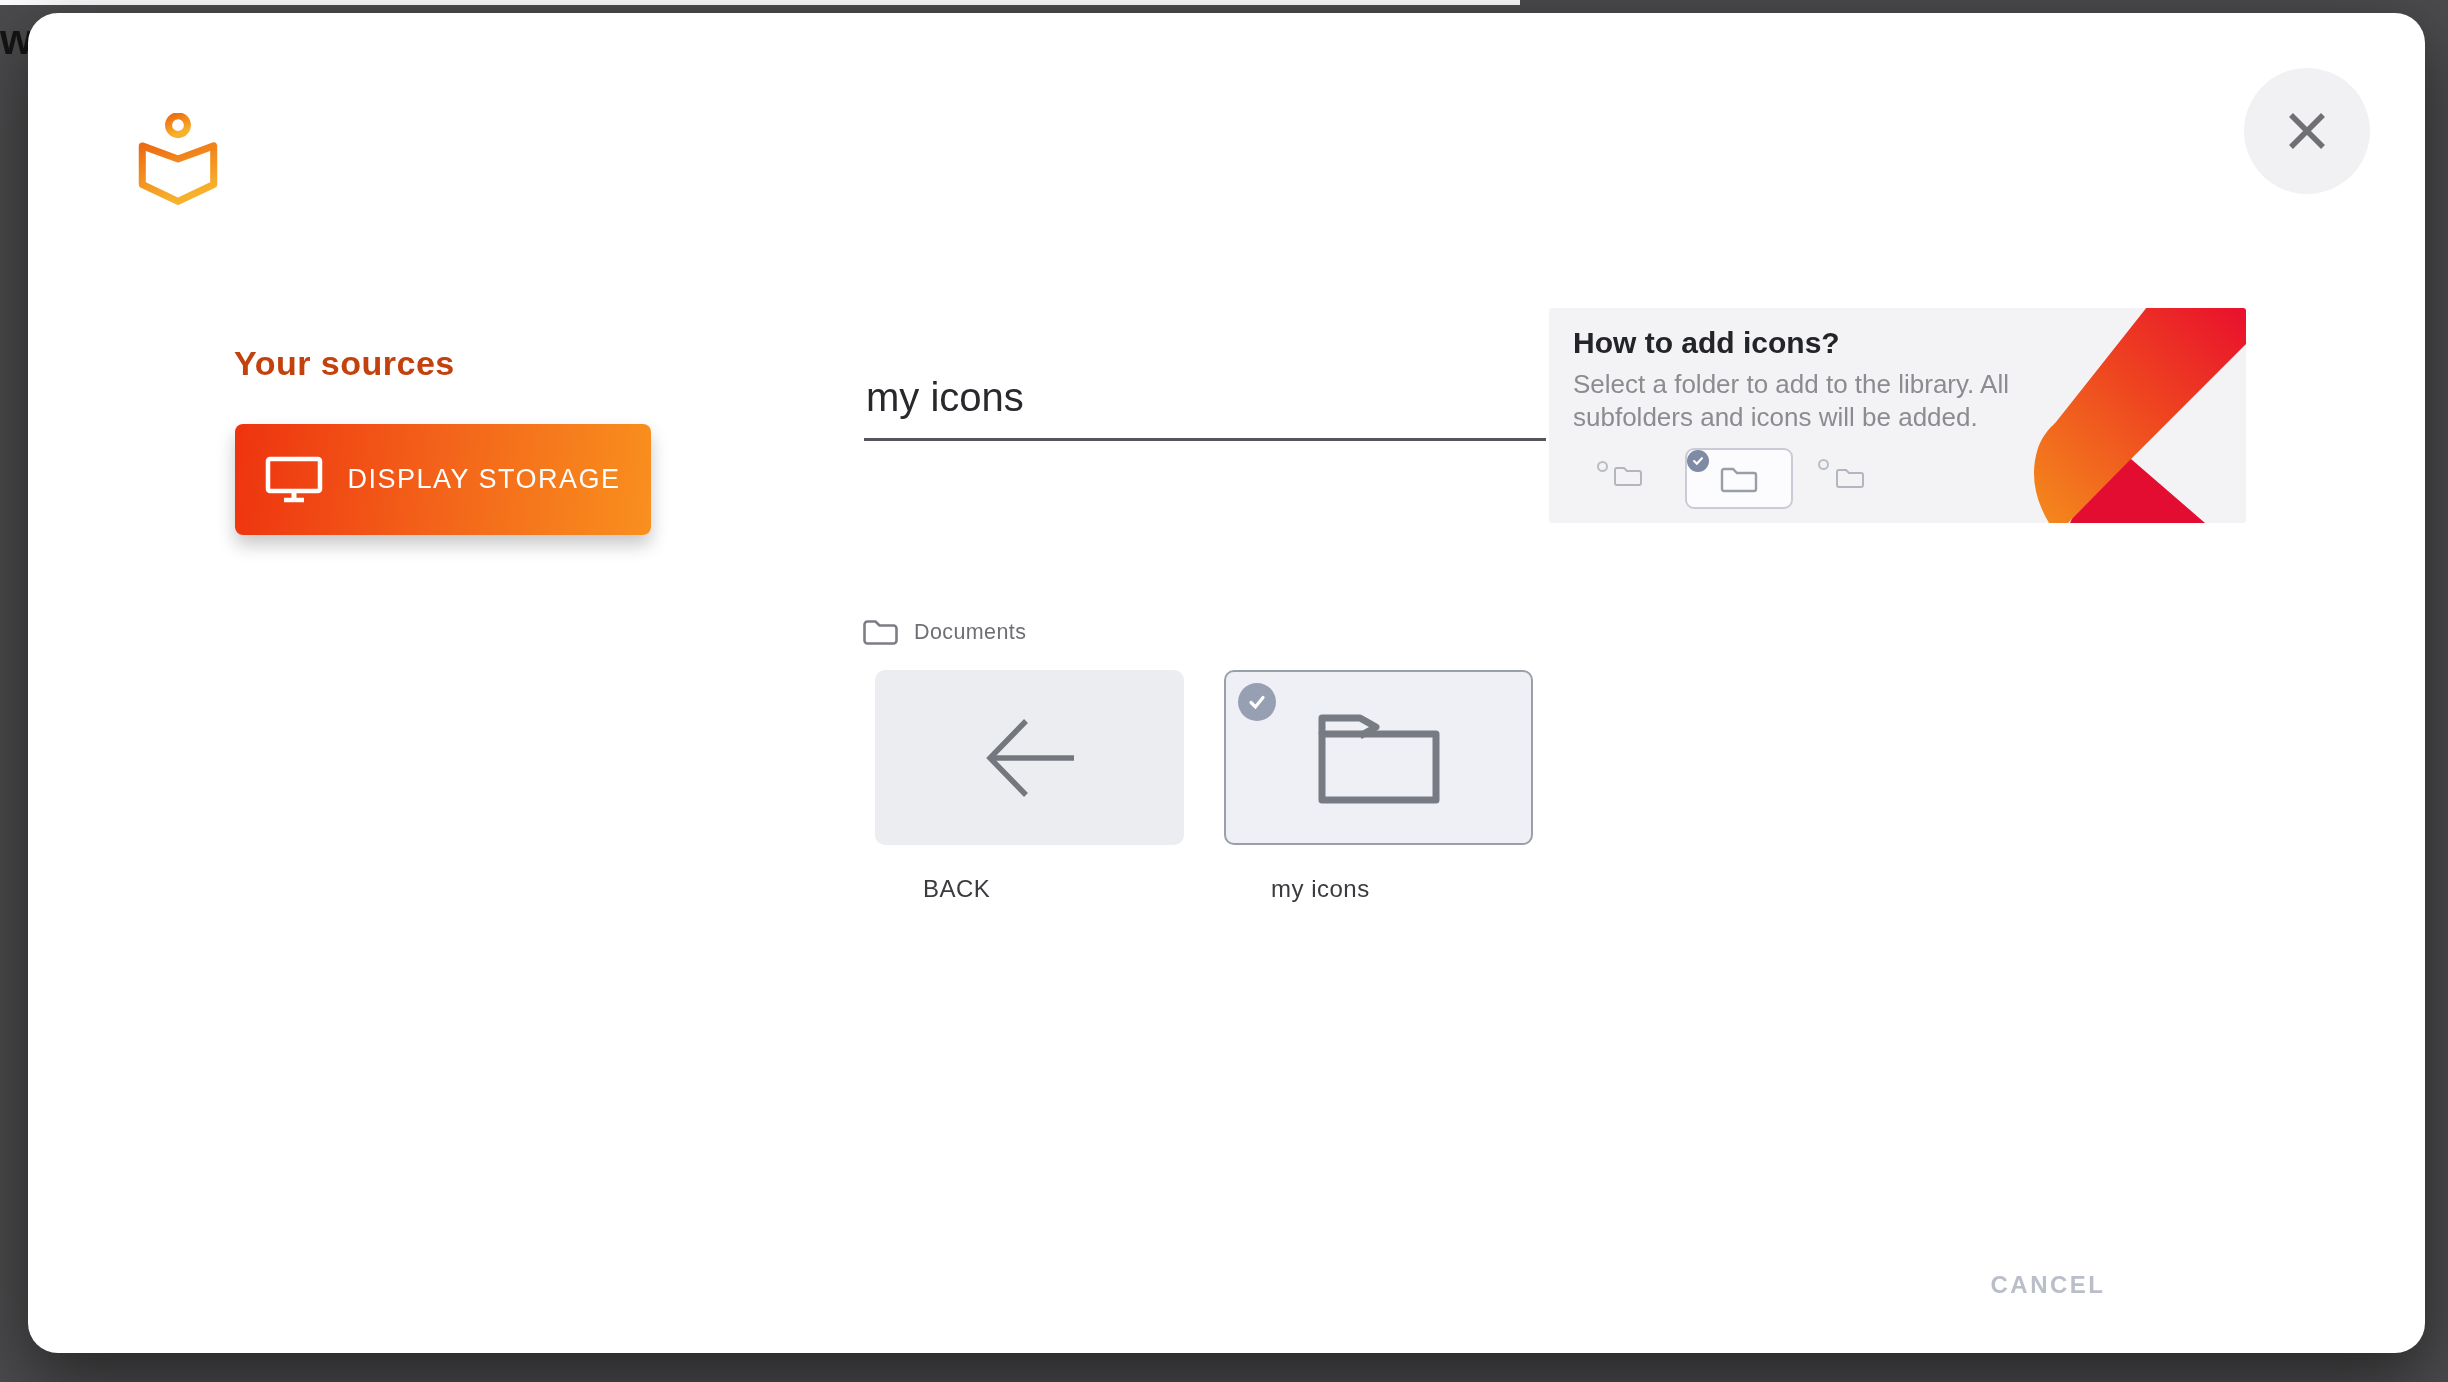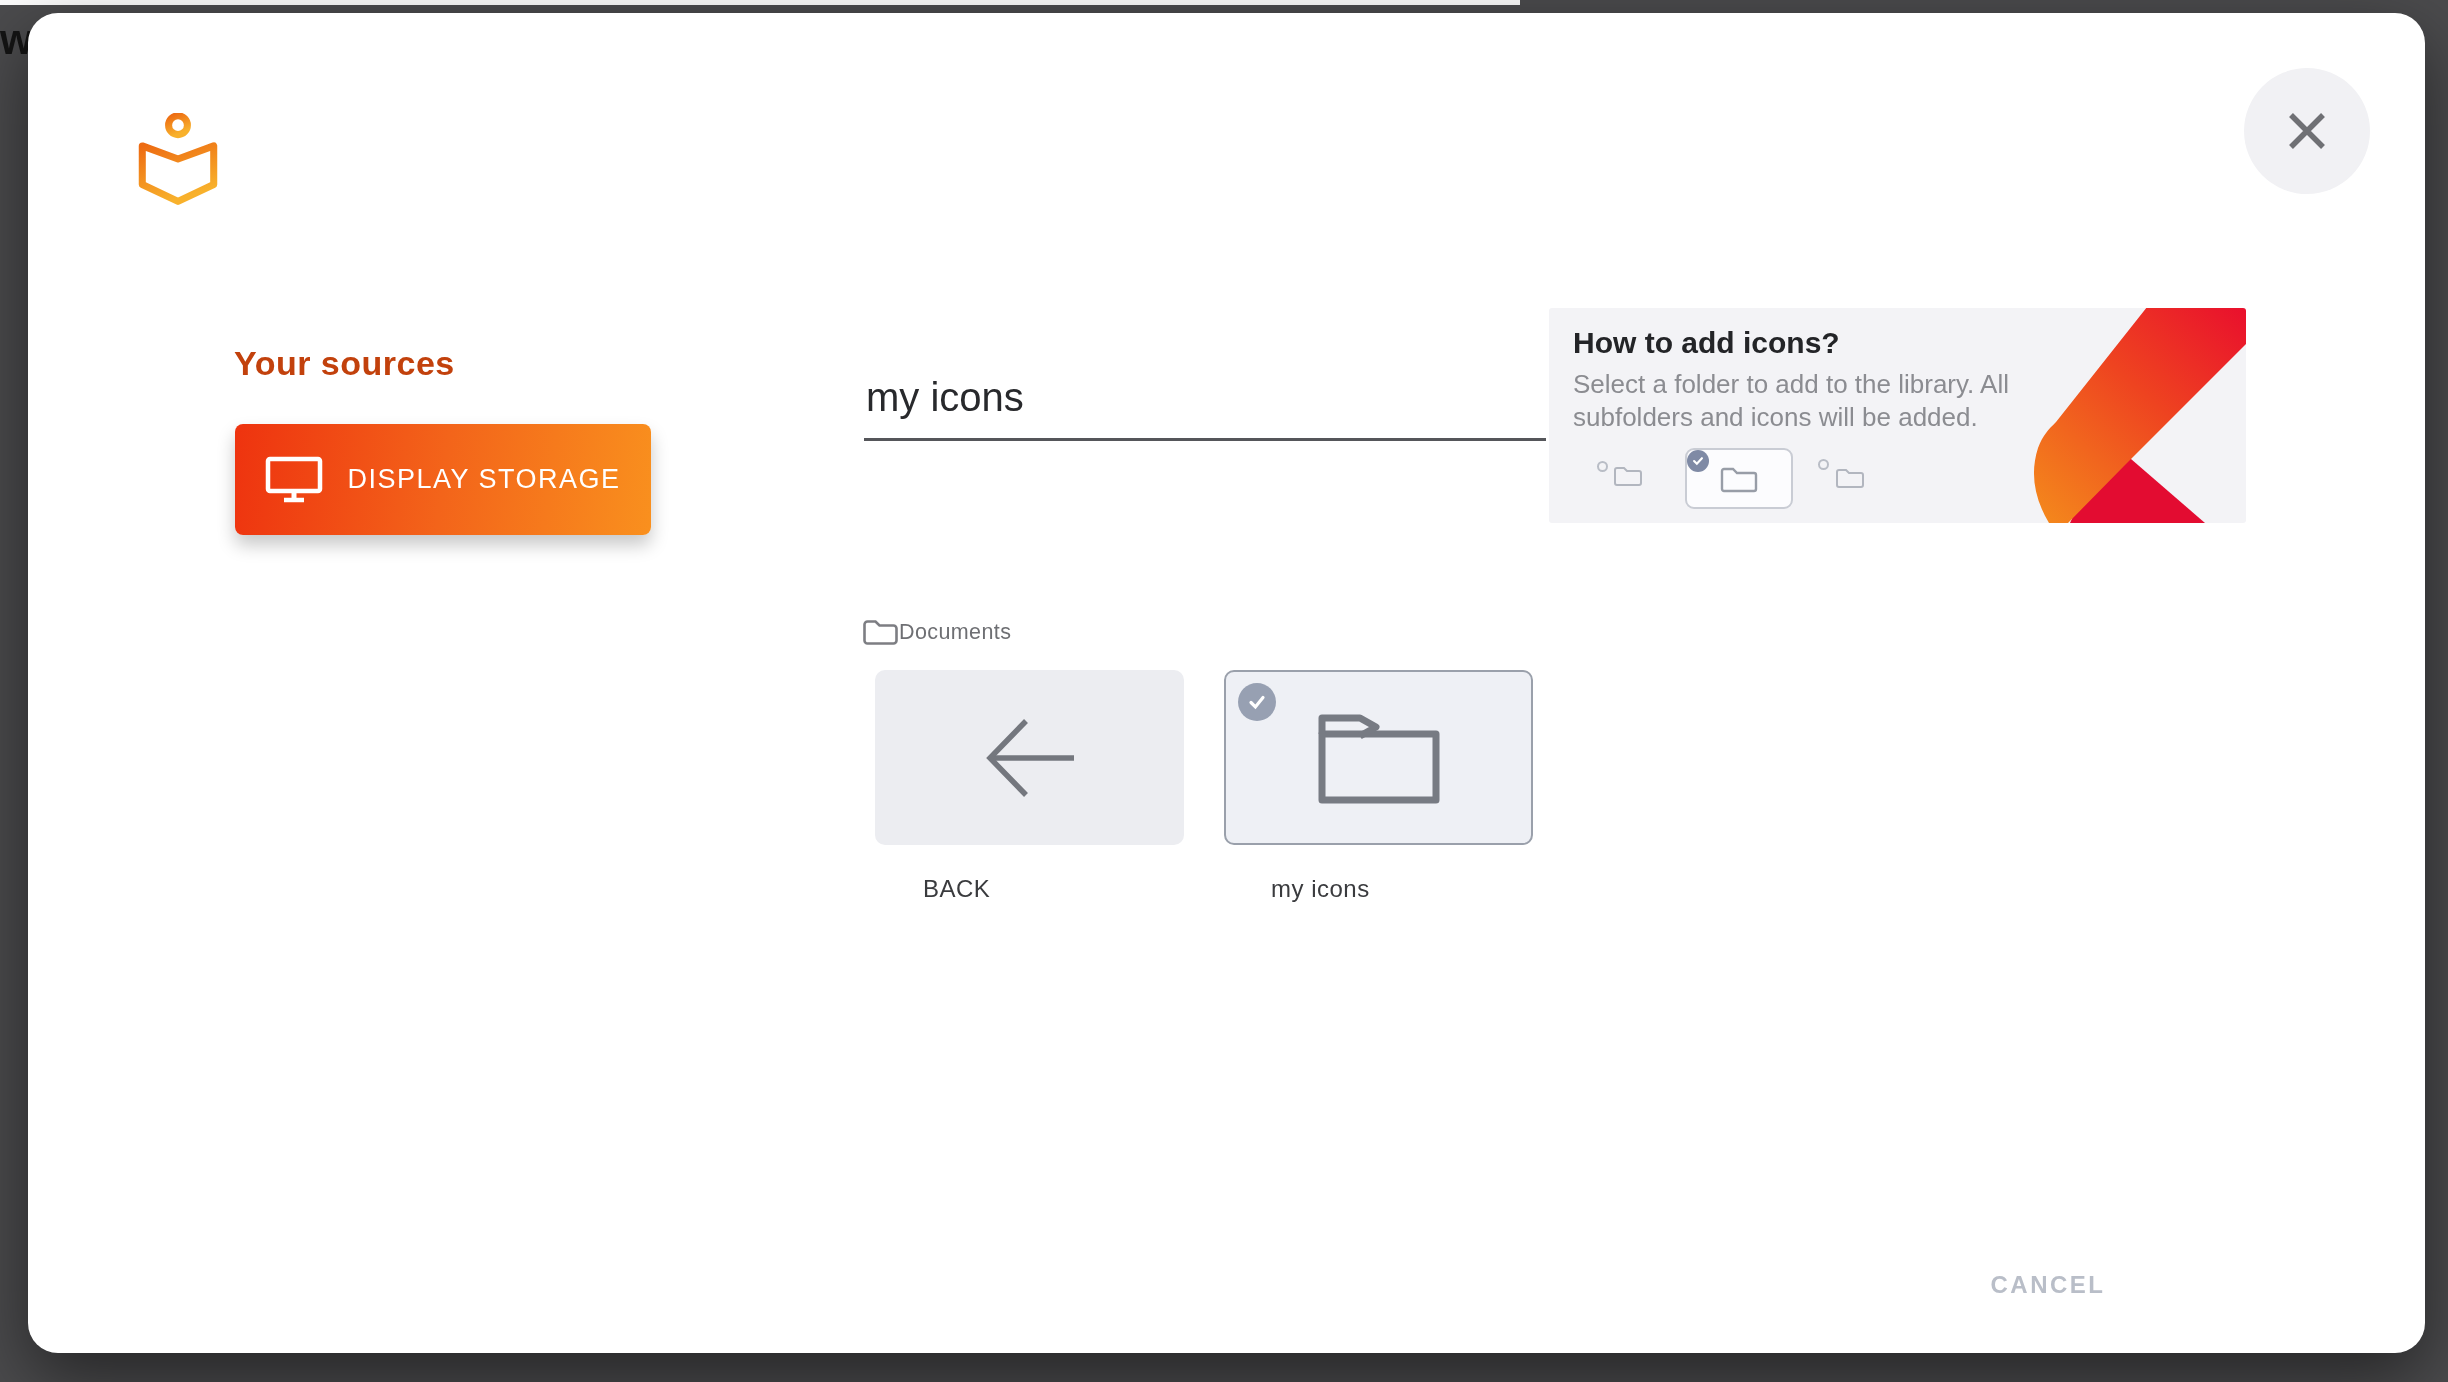--- a/index.html
+++ b/index.html
@@ -63,21 +63,21 @@
   .illus-card {
     left:136px; top:140px; width:108px; height:61px;
     background:#fcfcfe; border:2px solid #c9ccd4; border-radius:9px;
   }
   .illus-badge {
     left:6px; top:5px; width:22px; height:22px; border-radius:50%;
     background:#7f8aa5; display:flex; align-items:center; justify-content:center;
   }
   .ribbon { right:0; top:0; }
 
-  .docs-row { left:834px; top:605px; display:flex; align-items:center; gap:0; }
+  .docs-row { left:834px; top:605px; display:flex; align-items:center; gap:15px; }
   .docs-label { font-size:21.5px; color:#6e6f73; letter-spacing:.4px; }
 
   .card {
     top:657px; width:309px; height:175px; border-radius:10px; cursor:pointer;
     display:flex; align-items:center; justify-content:center;
   }
   .back-card { left:847px; background:#ecedf1; }
   .sel-card  { left:1196px; background:#eef0f5; border:2px solid #9aa0ab; }
   .sel-badge {
     position:absolute; left:12px; top:11px; width:38px; height:38px; border-radius:50%;

